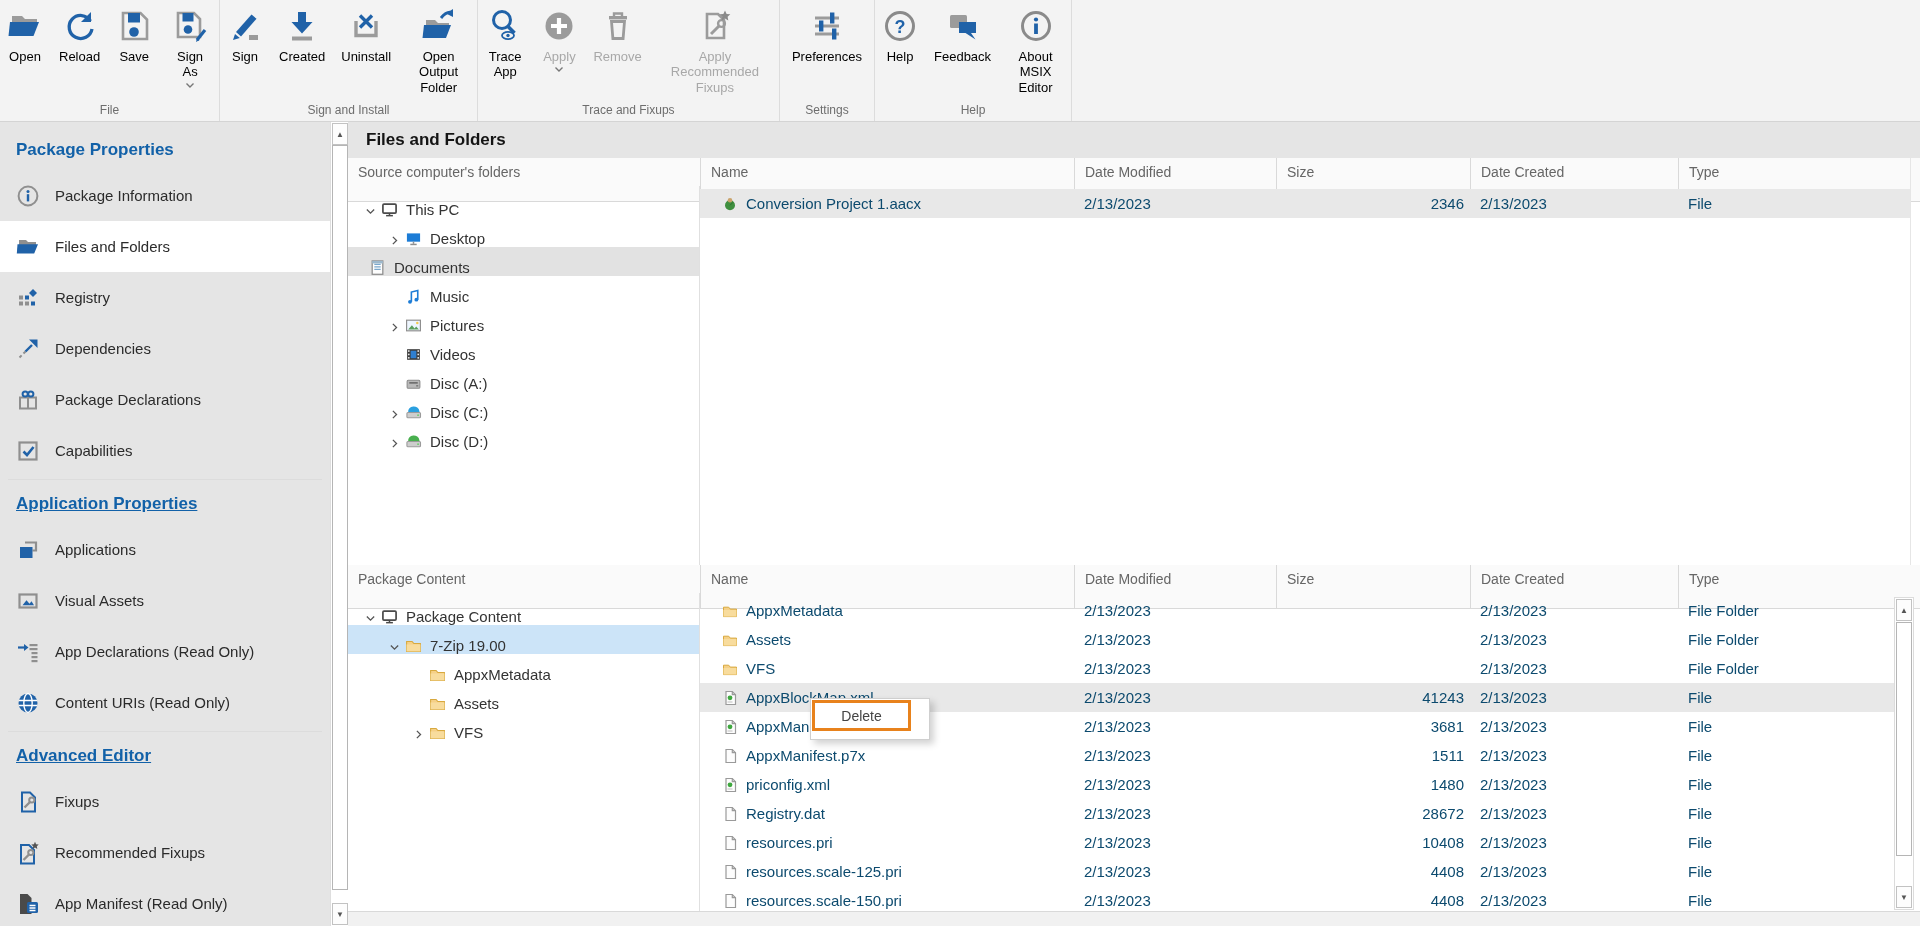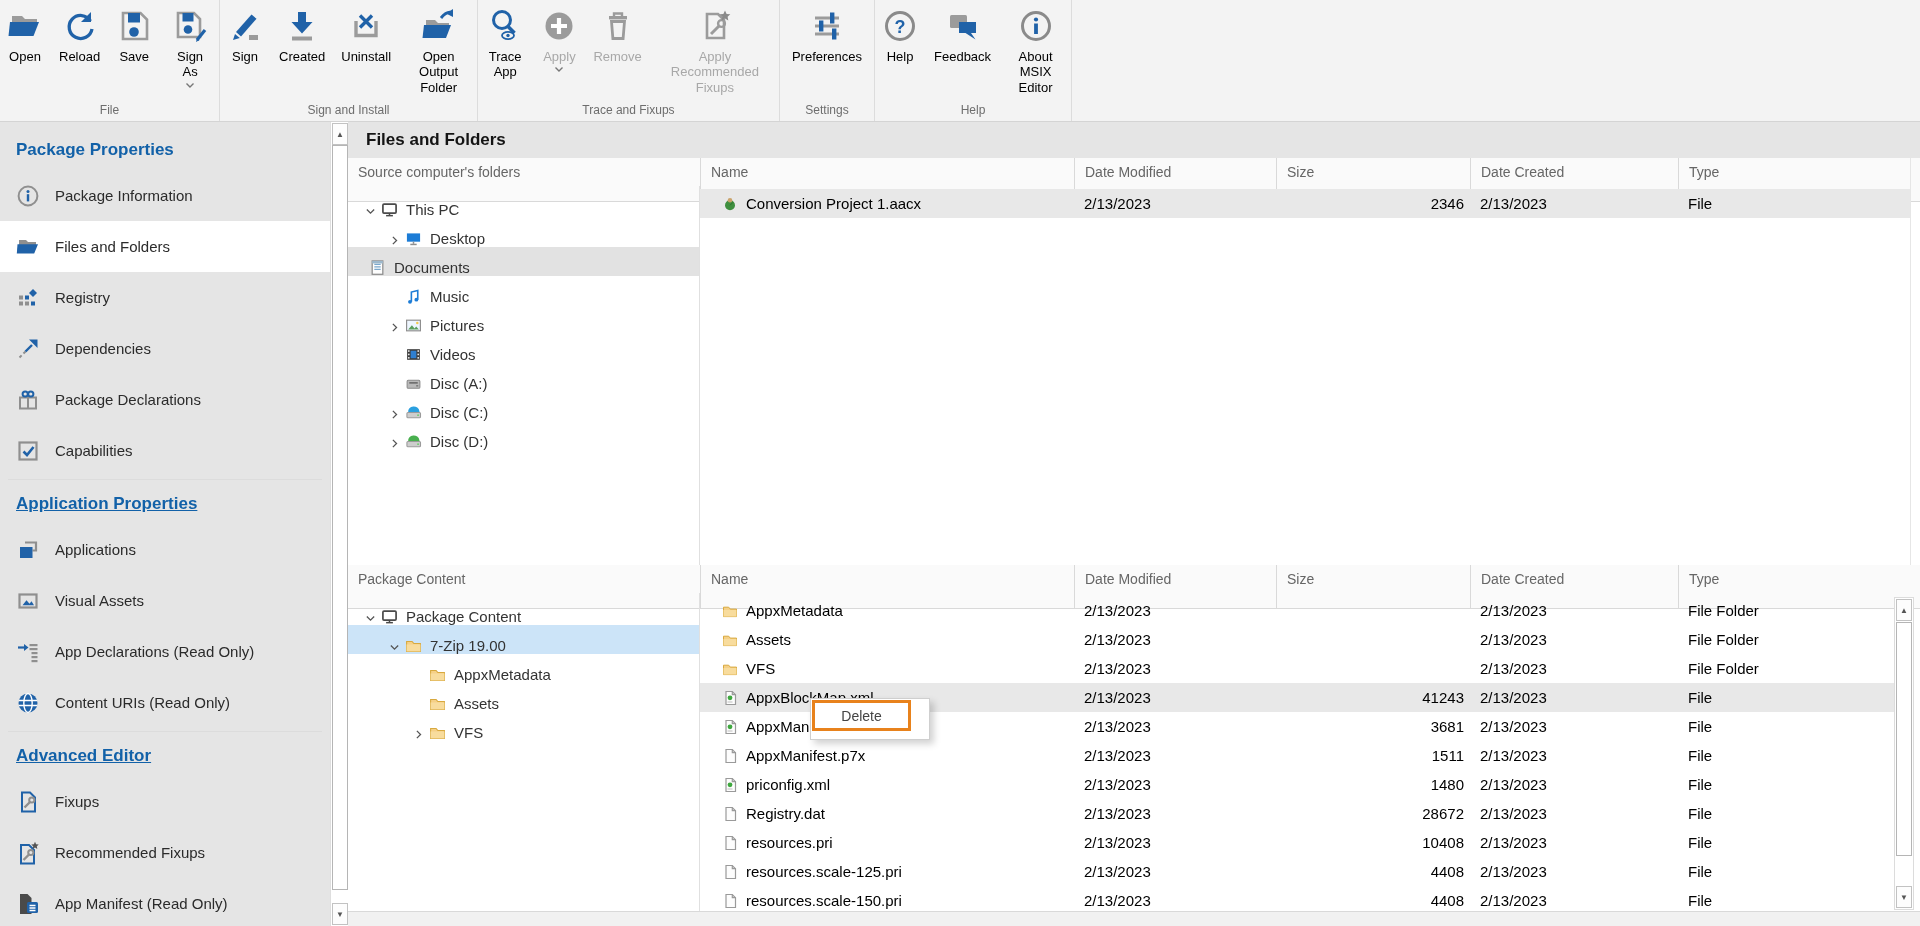--- a/index.html
+++ b/index.html
@@ -55,21 +55,21 @@
   .trow{height:29px;display:flex;align-items:flex-end;font-size:15px;color:#333;cursor:pointer;}
   .trow.selgray{background:#e2e2e2;}
   .trow.selblue{background:#cce4f8;}
   .tw{width:20px;height:14px;flex:none;display:flex;align-items:center;justify-content:center;}
   .ch{width:13px;height:13px;}
   .ti{width:17px;height:17px;flex:none;margin:0 8px 0 1px;}
 
   .tbl{position:absolute;top:28px;left:352px;bottom:0;padding-top:3px;}
   .pane-top .tbl{right:10px;}
   .pane-bottom .tbl{right:20px;}
-  .row{height:29px;display:flex;align-items:center;font-size:15px;color:#000000;cursor:pointer;}
+  .row{height:29px;display:flex;align-items:center;font-size:15px;color:#0c4a6e;cursor:pointer;}
   .row.sel{background:#e8e8e8;}
   .cell{box-sizing:border-box;}
   .c-name{width:374px;display:flex;align-items:center;padding-left:22px;}
   .fi{width:16px;height:16px;flex:none;margin-right:8px;}
   .c-dm{width:202px;padding-left:10px;}
   .c-size{width:194px;text-align:right;padding-right:6px;}
   .c-dc{width:208px;padding-left:10px;}
   .c-type{flex:1;padding-left:10px;}
   .pane-top::after{content:"";position:absolute;right:9px;top:0;bottom:0;width:1px;background:#e6e6e6;}
 

